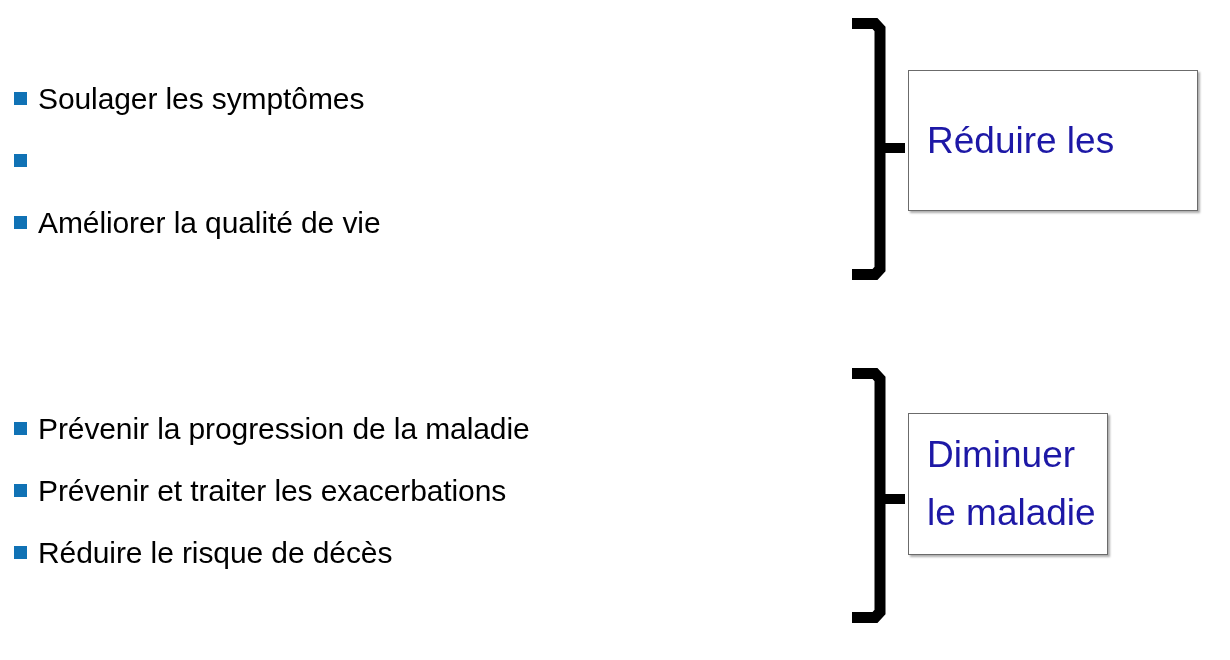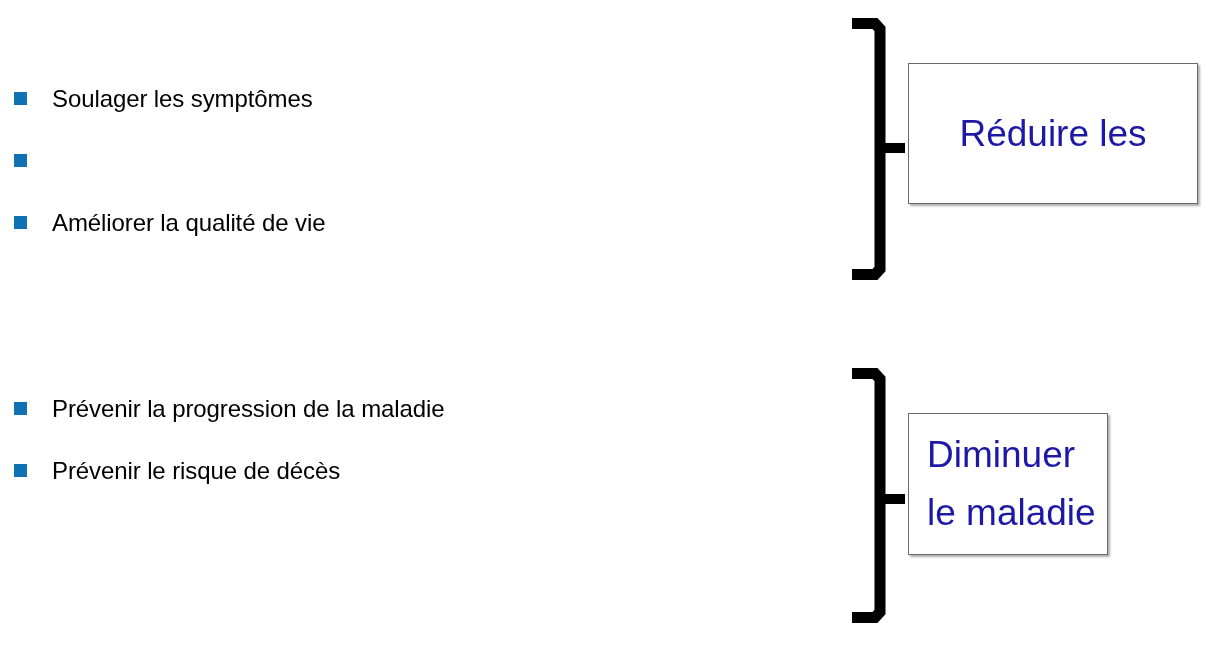--- a/index.html
+++ b/index.html
@@ -19,41 +19,41 @@
     overflow: hidden;
   }
 
   
   .bullet-group {
     position: absolute;
     left: 0;
     width: 820px;
   }
   #group-symptoms { top: 68px; }
-  #group-risk     { top: 378px; }
+  #group-risk     { top: 398px; }
 
   .bullet-row {
     position: relative;
     height: 62px;
     display: flex;
     align-items: center;
   }
   .bullet-marker {
     position: absolute;
     left: 14px;
     top: 50%;
     width: 13px;
     height: 13px;
     margin-top: -7px;
     background: #1072b5;
     display: block;
   }
   .bullet-text {
-    margin-left: 52px;
-    font-size: 24px;
+    margin-left: 38px;
+    font-size: 30px;
     line-height: 34px;
     color: #000000;
     white-space: nowrap;
     letter-spacing: -0.1px;
   }
 
   
   .brace {
     position: absolute;
     width: 70px;
@@ -67,24 +67,23 @@
     position: absolute;
     box-sizing: border-box;
     background: #ffffff;
     border: 1px solid #6b6b6b;
     box-shadow: 2px 2px 2px rgba(0,0,0,0.32);
     display: flex;
     flex-direction: column;
     justify-content: center;
   }
   #box-symptoms {
-    left: 908px;  top: 63px;
+    left: 908px;  top: 70px;
     width: 290px; height: 141px;
     padding: 0 18px;
-    text-align: center;
   }
   #box-risk {
     left: 908px;  top: 413px;
     width: 200px; height: 142px;
     padding: 0 18px;
   }
   .label-line {
     font-size: 37px;
     line-height: 58px;
     color: #1d18a6;
@@ -127,24 +126,28 @@
     <span class="label-line">Réduire les</span>
   </div>
 
   <div class="bullet-group" id="group-risk">
 
     <div class="bullet-row">
       <span class="bullet-marker"></span>
       <span class="bullet-text">Prévenir la progression de la maladie</span>
     </div>
 
+    <div class="bullet-row">
+      <span class="bullet-marker"></span>
+      <span class="bullet-text">Prévenir et traiter les exacerbations</span>
+    </div>
 
     <div class="bullet-row">
       <span class="bullet-marker"></span>
-      <span class="bullet-text">Prévenir le risque de décès</span>
+      <span class="bullet-text">Réduire le risque de décès</span>
     </div>
 
   </div>
 
   <div class="brace" id="brace-risk">
     <svg viewBox="0 0 70 255" preserveAspectRatio="none" aria-hidden="true">
       <g fill="none" stroke="#000000" stroke-width="11" stroke-linecap="butt" stroke-linejoin="miter">
         <path d="M 7 5.5 L 30 5.5 L 35 11 L 35 244 L 30 249.5 L 7 249.5"></path>
       </g>
       <rect x="35" y="126" width="25" height="10" fill="#000000"></rect>

